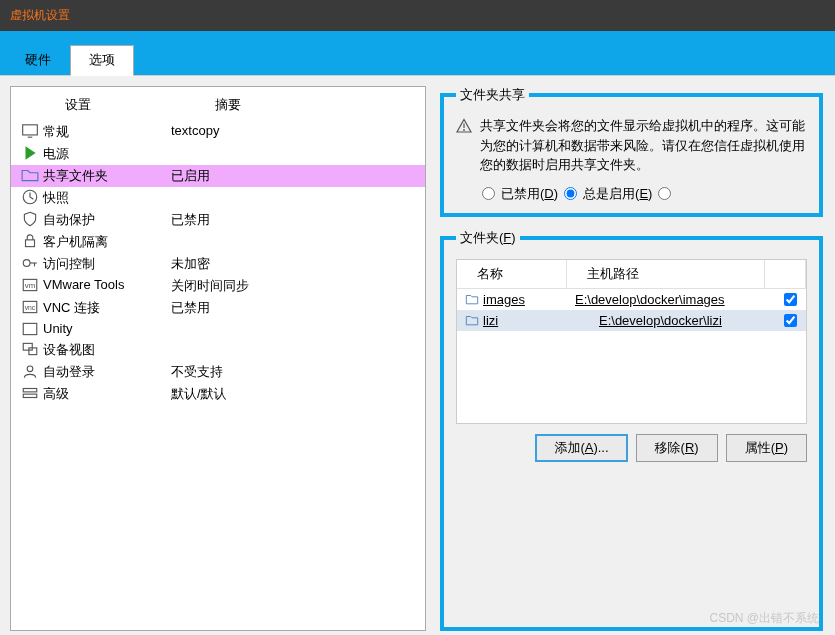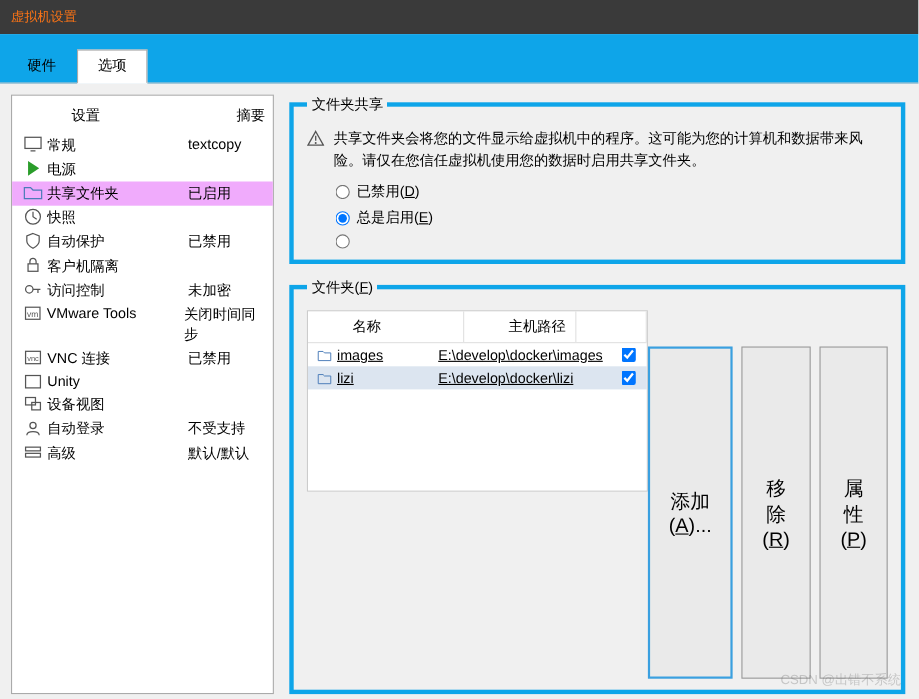--- a/index.html
+++ b/index.html
@@ -15,38 +15,38 @@
     .list-item { display: flex; align-items: flex-start; padding: 2px 5px 2px 10px; cursor: default; }
     .list-item.selected { background: #f0abfc; }
     .list-item .icon { width: 18px; height: 16px; display: inline-flex; align-items: center; justify-content: center; margin-right: 4px; }
     .list-item .label { width: 128px; }
     .list-item .summary { color: #000; }
     .right-panel { flex: 1; display: flex; flex-direction: column; gap: 12px; padding-right: 2px; }
     fieldset { border: 4px solid #0ea5e9; padding: 12px 12px 10px 12px; font-size: 13px; }
     legend { padding: 0 4px; font-size: 13px; }
     .warning-row { display: flex; gap: 8px; line-height: 1.5; }
     .warning-icon { flex-shrink: 0; width: 16px; height: 16px; margin-top: 2px; }
-    .radio-group { margin-top: 10px; padding-left: 26px; display: flex; flex-direction: column; gap: 6px; }
+    .radio-group { margin-top: 10px; padding-left: 26px; display: flex; flex-direction: row; gap: 6px; }
     .radio-row { display: flex; align-items: center; gap: 6px; cursor: pointer; }
     .radio-row input { margin: 0; }
-    .folders-field { flex: 1; display: flex; flex-direction: row; }
+    .folders-field { flex: 1; display: flex; flex-direction: column; }
     .table-wrap { border: 1px solid #ccc; background: #fff; height: 165px; font-size: 13px; }
     .table-header { display: flex; border-bottom: 1px solid #e0e0e0; }
-    .th { padding: 5px 8px; border-right: 1px solid #e0e0e0; margin-left: 32px; }
+    .th { padding: 5px 20px; border-right: 1px solid #e0e0e0; }
     .th.c1 { width: 110px; }
     .th.c2 { flex: 1; }
     .th.c3 { width: 32px; }
     .tr { display: flex; align-items: center; text-decoration: underline; }
-    .tr.sel { background: #dce5f0; }
+    .tr.sel { background: #dce5f0; gap: 24px; }
     .td { padding: 3px 8px; overflow: hidden; white-space: nowrap; }
     .td.c1 { width: 110px; display: flex; align-items: center; gap: 4px; }
     .td.c2 { flex: 1; }
     .td.c3 { width: 32px; display: flex; justify-content: center; }
     .btn-row { display: flex; justify-content: flex-end; gap: 8px; margin-top: 10px; }
-    .btn { padding: 4px 18px; border: 1px solid #999; background: #eaeaea; cursor: pointer; font-size: 18px; position: relative; margin-top: 23px; }
+    .btn { padding: 4px 18px; border: 1px solid #999; background: #eaeaea; cursor: pointer; font-size: 13px; position: relative; }
     .btn.primary { border: 2px solid #3aa0e0; padding: 3px 17px; }
     .underline { text-decoration: underline; }
     .folder-icon { width: 14px; height: 14px; flex-shrink: 0; }
     .watermark { position: absolute; bottom: 8px; right: 16px; color: rgba(120,120,120,0.35); font-size: 12px; pointer-events: none; }
   </style>
 </head>
 <body>
 
 <div class="titlebar">
   <span>虚拟机设置</span>

